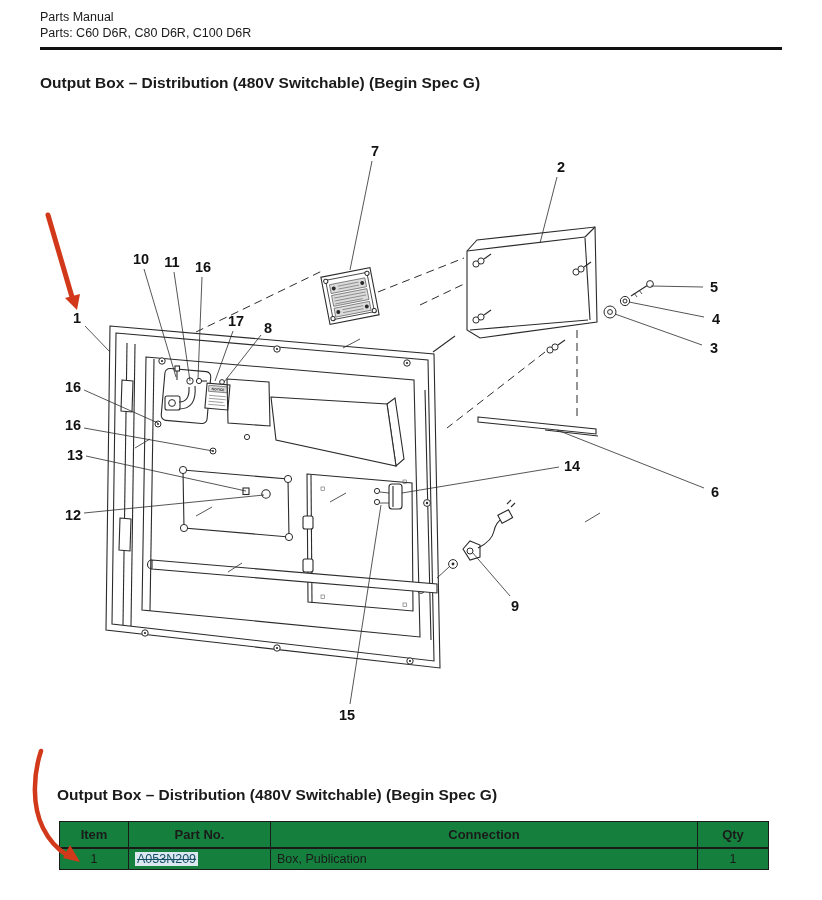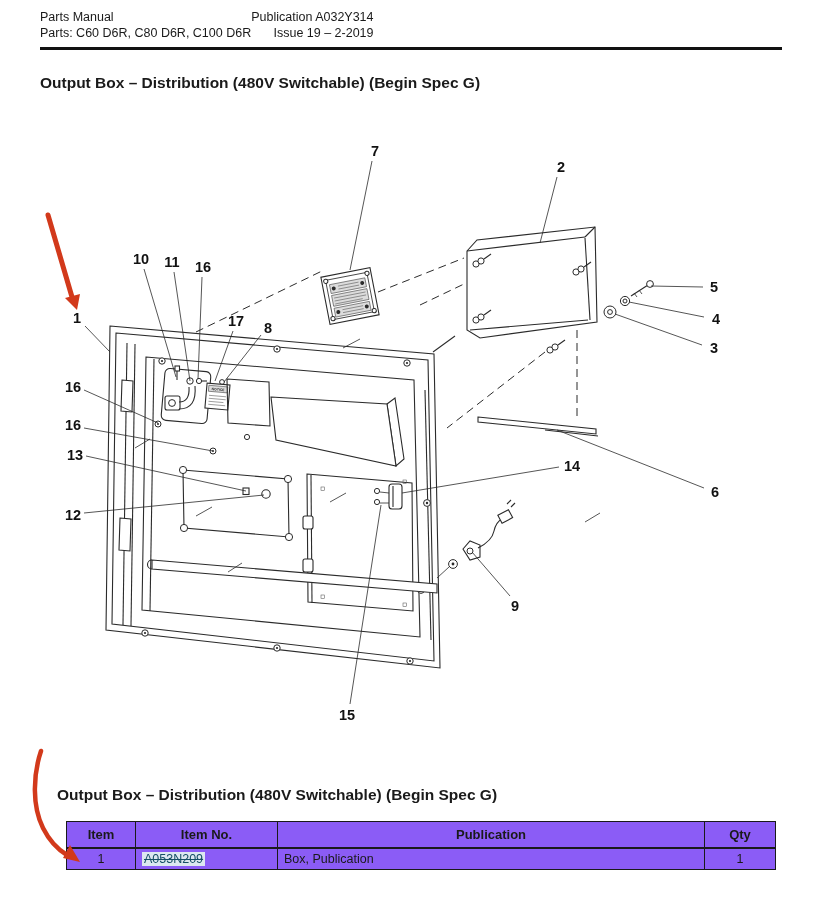--- a/index.html
+++ b/index.html
@@ -1,22 +1,22 @@
 <!DOCTYPE html>
 <html><head>
 <meta charset="utf-8">
 <style>
   html,body{margin:0;padding:0;background:#ffffff;}
   body{width:822px;height:900px;position:relative;font-family:"Liberation Sans",sans-serif;color:#1a1a1a;overflow:hidden;}
-  .hdr{position:absolute;top:9px;left:40px;right:40px;display:flex;font-size:12.5px;line-height:1.3;}
+  .hdr{position:absolute;top:9px;left:40px;right:40px;display:flex;justify-content:space-between;font-size:12.5px;line-height:1.3;}
   .hdr .right{text-align:right;}
   .rule{position:absolute;top:47px;left:40px;width:742px;height:3px;background:#111;}
   .title1{position:absolute;top:74px;left:40px;font-size:15.5px;font-weight:bold;}
   .title2{position:absolute;top:786px;left:57px;font-size:15.5px;font-weight:bold;}
-  table.parts{position:absolute;top:821px;left:66px;width:709px;border-collapse:collapse;table-layout:fixed;background:#8b5cf6;}
+  table.parts{position:absolute;top:821px;left:59px;width:709px;border-collapse:collapse;table-layout:fixed;background:#15803d;}
   table.parts th{border:1.2px solid #1a1a1a;border-bottom:2.6px solid #1a1a1a;font-size:13px;font-weight:bold;height:25px;text-align:center;padding:0;}
   table.parts td{border:1.2px solid #1a1a1a;font-size:12.5px;height:20px;padding:0 6px;}
   table.parts{border:1.6px solid #1a1a1a;}
   td.c{text-align:center;padding:0;}
   .part-link{color:#164f66;text-decoration:line-through;background:#dce8f0;padding:0 2px;}
   svg.overlay{position:absolute;left:0;top:0;z-index:5;pointer-events:none;}
   .ln{stroke:#2b2b2b;stroke-width:1.1;fill:none;}
   .lnthin{stroke:#2b2b2b;stroke-width:0.8;fill:none;}
   .fw{fill:#ffffff;stroke:#2b2b2b;stroke-width:1.1;}
   .fg{fill:#dcdcdc;stroke:#444;stroke-width:0.6;}
@@ -27,24 +27,20 @@
   .notice-txt{font:bold 3.4px "Liberation Sans",sans-serif;fill:#222;}
   .sq{stroke:#555;stroke-width:0.55;fill:none;}
 </style>
 </head>
 <body>
 
 <div class="hdr">
   <div class="left">
     <div>Parts Manual</div>
     <div>Parts: C60 D6R, C80 D6R, C100 D6R</div>
-  </div>
-  <div class="right">
-    <div>Publication A032Y314</div>
-    <div>Issue 19 – 2-2019</div>
   </div>
 </div>
 <div class="rule"></div>
 
 <div class="title1">Output Box – Distribution (480V Switchable) (Begin Spec G)</div>
 
 <svg class="overlay" width="822" height="900" viewBox="0 0 822 900">
 
   <g>
     <polygon class="fw" points="110,326 434,354 440,668 106,630"></polygon>
@@ -293,22 +289,22 @@
 <table class="parts">
   <colgroup>
       <col style="width:69px">
       <col style="width:142px">
       <col style="width:427px">
       <col style="width:71px">
     </colgroup>
   <thead>
     <tr>
       <th>Item</th>
-      <th>Item No.</th>
-      <th>Publication</th>
+      <th>Part No.</th>
+      <th>Connection</th>
       <th>Qty</th>
     </tr>
   </thead>
   <tbody>
     <tr>
       <td class="c">1</td>
       <td><span class="part-link">A053N209</span></td>
       <td>Box, Publication</td>
       <td class="c">1</td>
     </tr>

